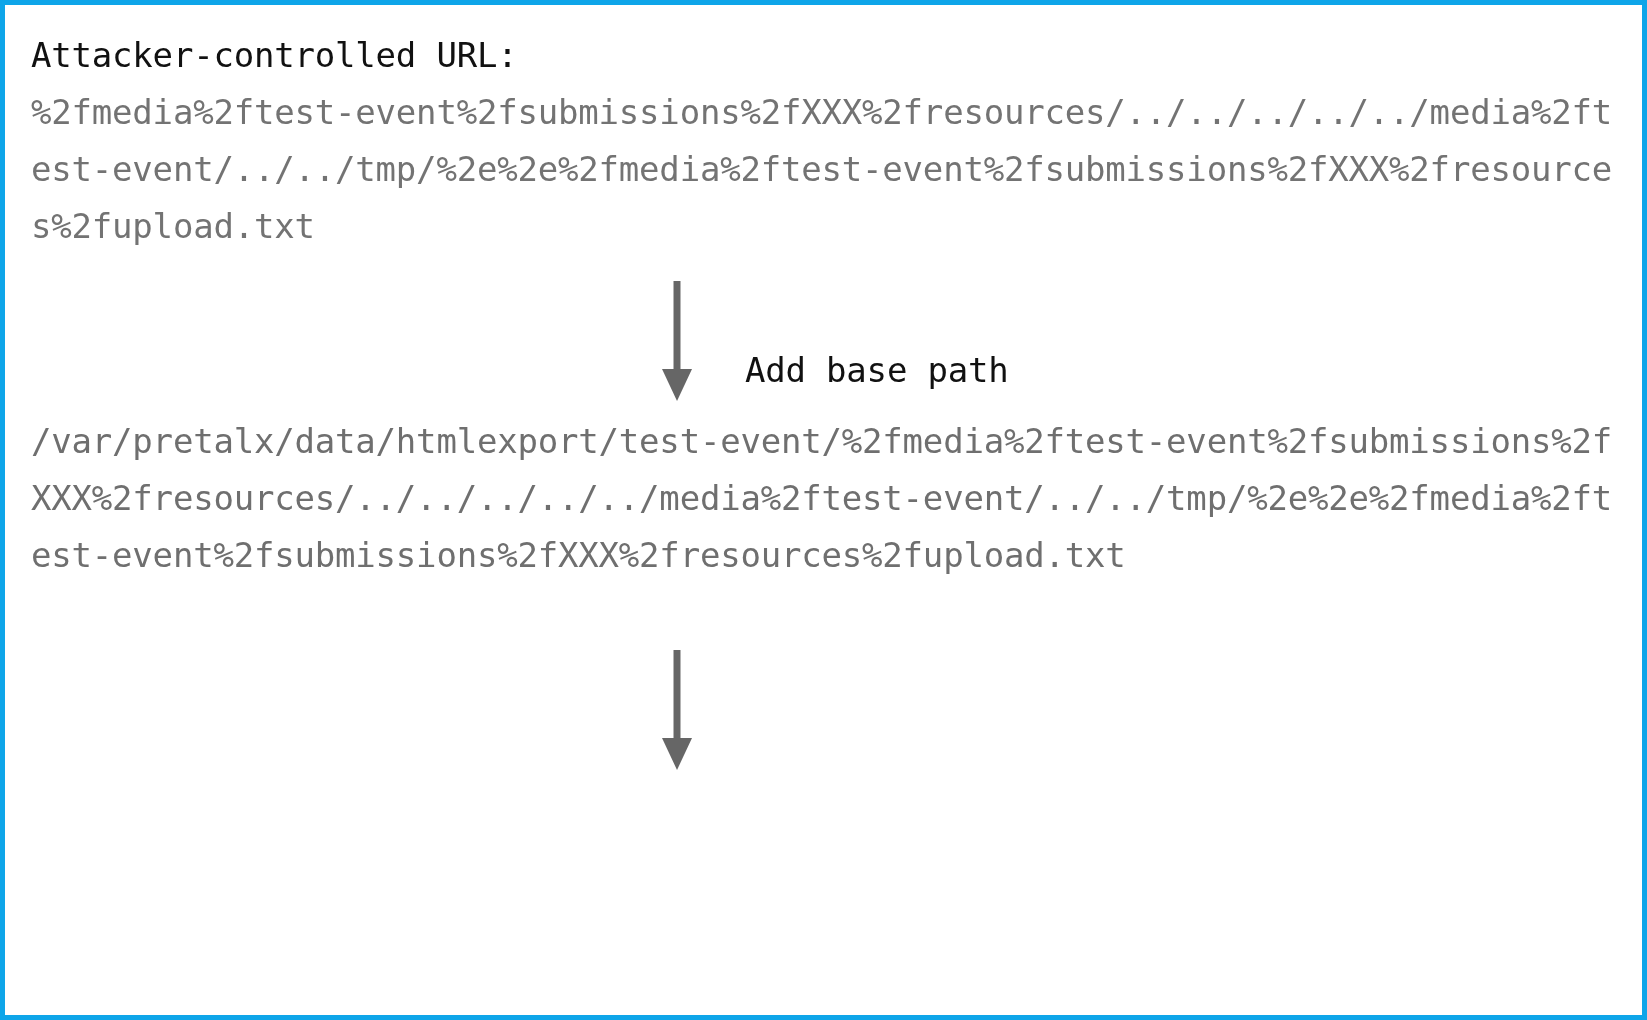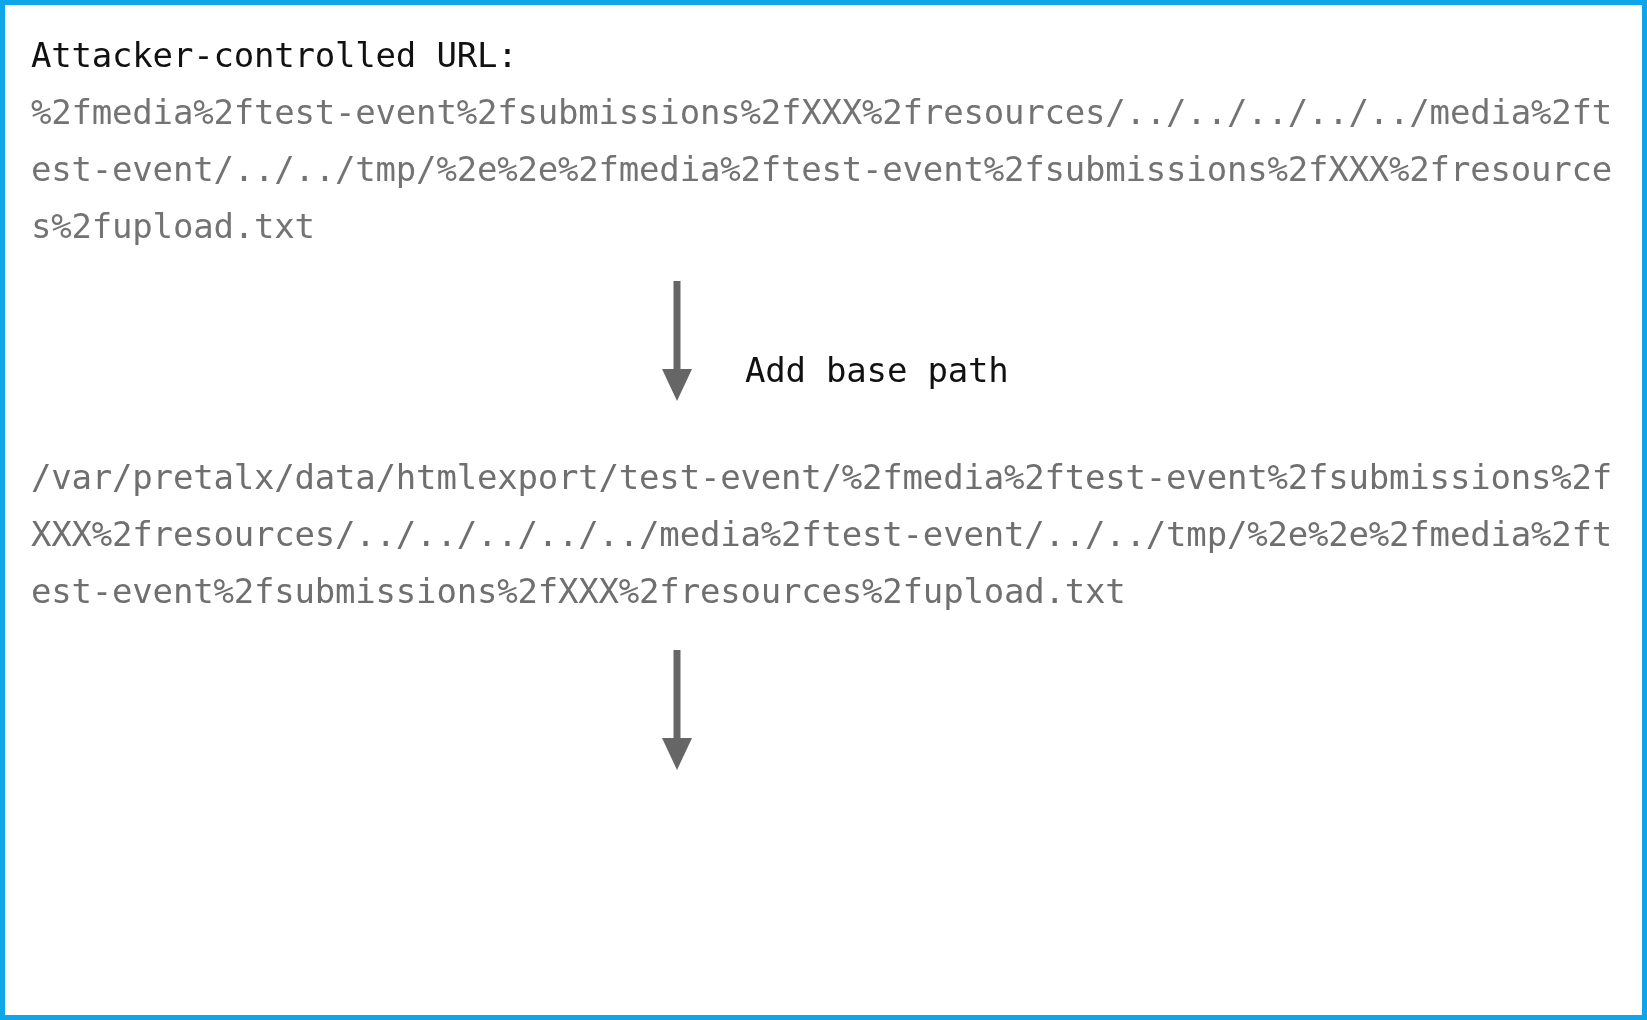--- a/index.html
+++ b/index.html
@@ -33,21 +33,21 @@
   }
 
   .label-black { color: #111111; }
   .txt-blue    { color: #737373; }
   .txt-gray    { color: #6f6f6f; }
   .txt-red     { color: #ea2420; }
 
   
   #attacker-label   { top: 22px; }
   #attacker-url     { top: 79px; }
-  #based-path       { top: 444px; }
+  #based-path       { top: 408px; }
   #disc-label       { top: 788px; }
   #disc-path        { top: 838px; }
 
   
   .arrow {
     position: absolute;
     width: 40px;
   }
   #arrow-1 { left: 652px; top: 276px; height: 120px; }
   #arrow-2 { left: 652px; top: 645px; height: 120px; }

